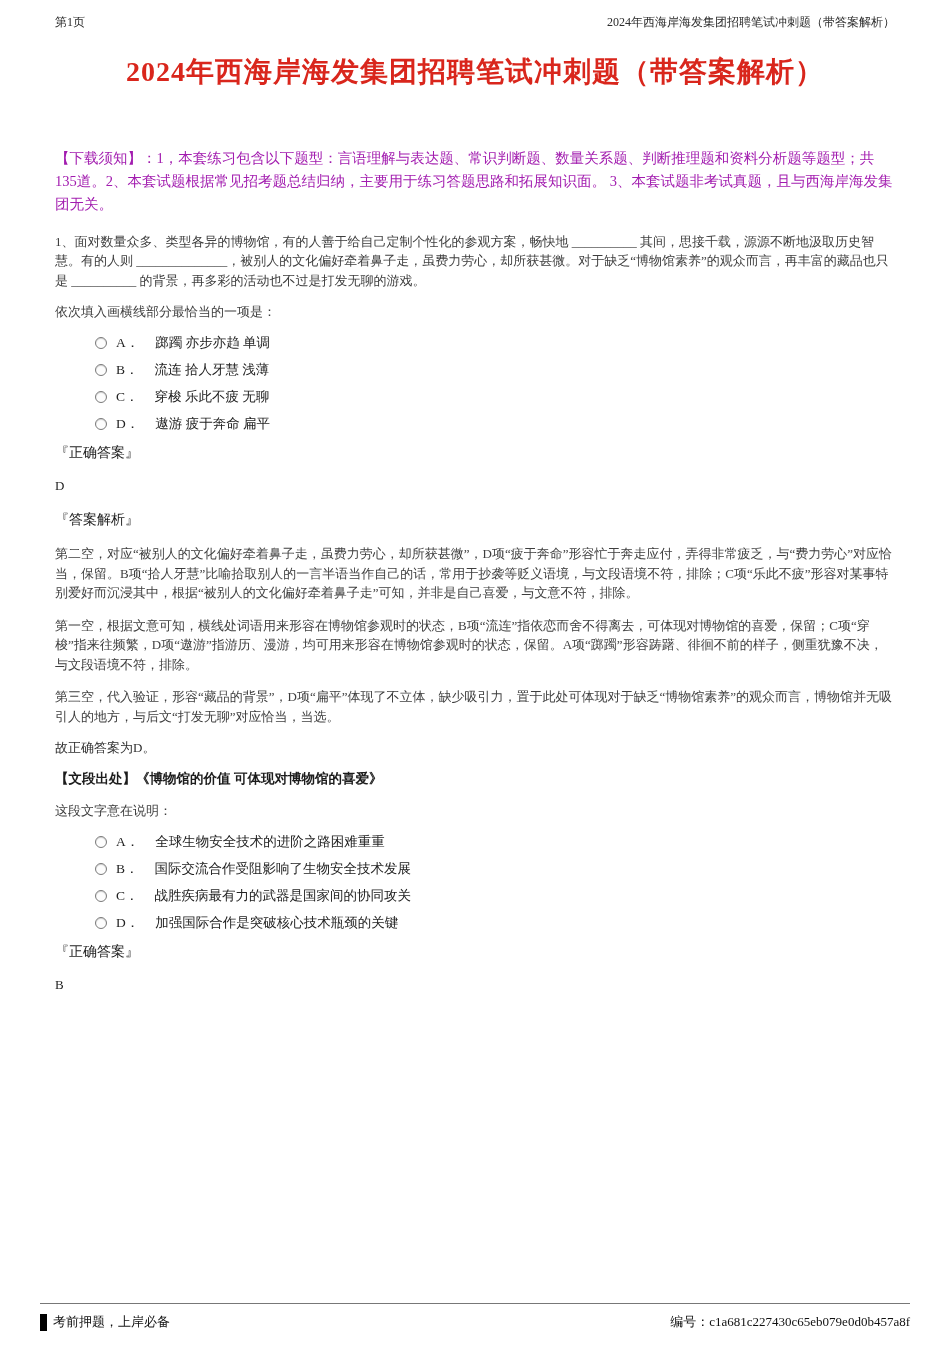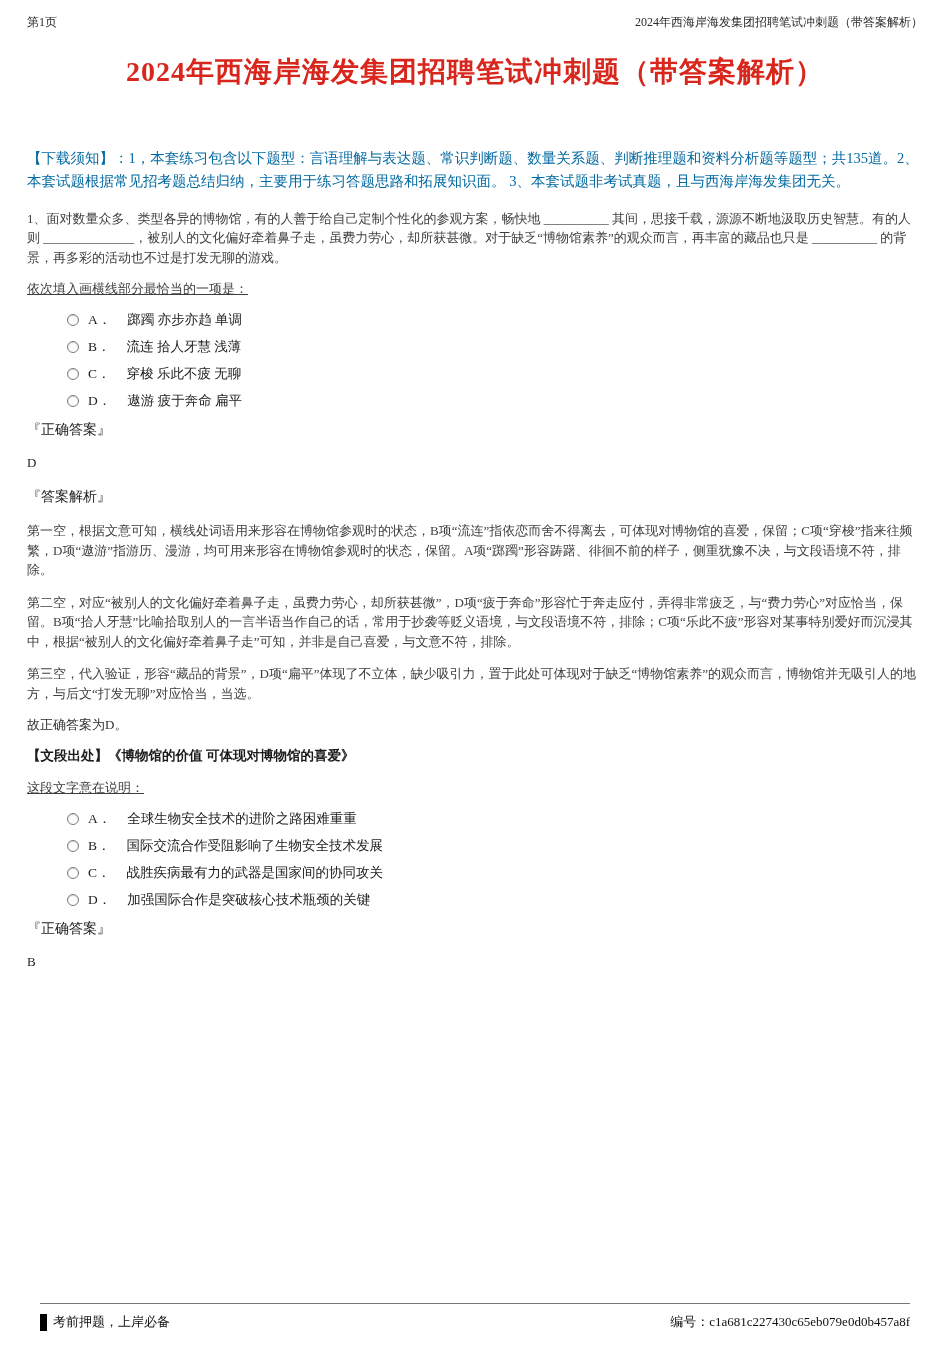--- a/index.html
+++ b/index.html
@@ -4,55 +4,55 @@
 <style>
   html, body { margin: 0; padding: 0; }
   body {
     width: 950px; height: 1345px;
     background: #ffffff;
     font-family: "Liberation Serif", "DejaVu Serif", serif;
     color: #222;
     position: relative;
     overflow: hidden;
   }
-  .content { padding: 0 27px; }
+  .content { padding: 0 55px; }
 
   .page-header {
     display: flex; justify-content: space-between; align-items: baseline;
     padding-top: 14px; font-size: 12px; color: #2b2b2b;
   }
 
   .main-title {
     margin-top: 22px;
     text-align: center;
     font-size: 28px; font-weight: bold;
     color: var(--title-red, #d9261c);
     letter-spacing: 1px;
   }
 
   .notice {
     margin-top: 56px;
     font-size: 14.5px; line-height: 1.58;
-    color: #0369a1;
+    color: #a21caf;
   }
 
   .section-heading {
     margin-top: 62px;
     background: var(--section-blue, #4674b8);
     color: #fff;
     font-size: 20px; font-weight: bold;
     line-height: 1.42;
     padding: 3px 6px;
   }
 
   .qtext {
     font-size: 13px; line-height: 1.5; color: #3e3e3e;
     margin-top: 16px;
   }
-  .qprompt { font-size: 13px; color: #3e3e3e; margin-top: 1px; text-decoration: underline; }
+  .qprompt { font-size: 13px; color: #3e3e3e; margin-top: 1px; }
 
   .options { list-style: none; margin: 10px 0 0 40px; padding: 0; }
   .option {
     display: flex; align-items: center;
     font-size: 13.5px; color: #222;
     margin-bottom: 9px; height: 18px;
   }
   .radio {
     display: inline-block;
     width: 10px; height: 10px;
@@ -121,22 +121,22 @@
         <span class="radio"></span>
         <span class="opt-letter">D．</span>
         <span>遨游 疲于奔命 扁平</span>
       </li>
     </ul>
 
     <p class="ans-label">『正确答案』</p>
     <p class="ans-value">D</p>
     <p class="ans-label">『答案解析』</p>
 
+    <p class="qtext analysis">第二空，对应“被别人的文化偏好牵着鼻子走，虽费力劳心，却所获甚微”，D项“疲于奔命”形容忙于奔走应付，弄得非常疲乏，与“费力劳心”对应恰当，保留。B项“拾人牙慧”比喻拾取别人的一言半语当作自己的话，常用于抄袭等贬义语境，与文段语境不符，排除；C项“乐此不疲”形容对某事特别爱好而沉浸其中，根据“被别人的文化偏好牵着鼻子走”可知，并非是自己喜爱，与文意不符，排除。</p>
     <p class="qtext analysis">第一空，根据文意可知，横线处词语用来形容在博物馆参观时的状态，B项“流连”指依恋而舍不得离去，可体现对博物馆的喜爱，保留；C项“穿梭”指来往频繁，D项“遨游”指游历、漫游，均可用来形容在博物馆参观时的状态，保留。A项“踯躅”形容踌躇、徘徊不前的样子，侧重犹豫不决，与文段语境不符，排除。</p>
-    <p class="qtext analysis">第二空，对应“被别人的文化偏好牵着鼻子走，虽费力劳心，却所获甚微”，D项“疲于奔命”形容忙于奔走应付，弄得非常疲乏，与“费力劳心”对应恰当，保留。B项“拾人牙慧”比喻拾取别人的一言半语当作自己的话，常用于抄袭等贬义语境，与文段语境不符，排除；C项“乐此不疲”形容对某事特别爱好而沉浸其中，根据“被别人的文化偏好牵着鼻子走”可知，并非是自己喜爱，与文意不符，排除。</p>
     <p class="qtext analysis">第三空，代入验证，形容“藏品的背景”，D项“扁平”体现了不立体，缺少吸引力，置于此处可体现对于缺乏“博物馆素养”的观众而言，博物馆并无吸引人的地方，与后文“打发无聊”对应恰当，当选。</p>
 
     <p class="conclusion">故正确答案为D。</p>
     <p class="source">【文段出处】《博物馆的价值 可体现对博物馆的喜爱》</p>
   </section>
 
   <section>
     <p class="qprompt">这段文字意在说明：</p>
 
     <ul class="options">

